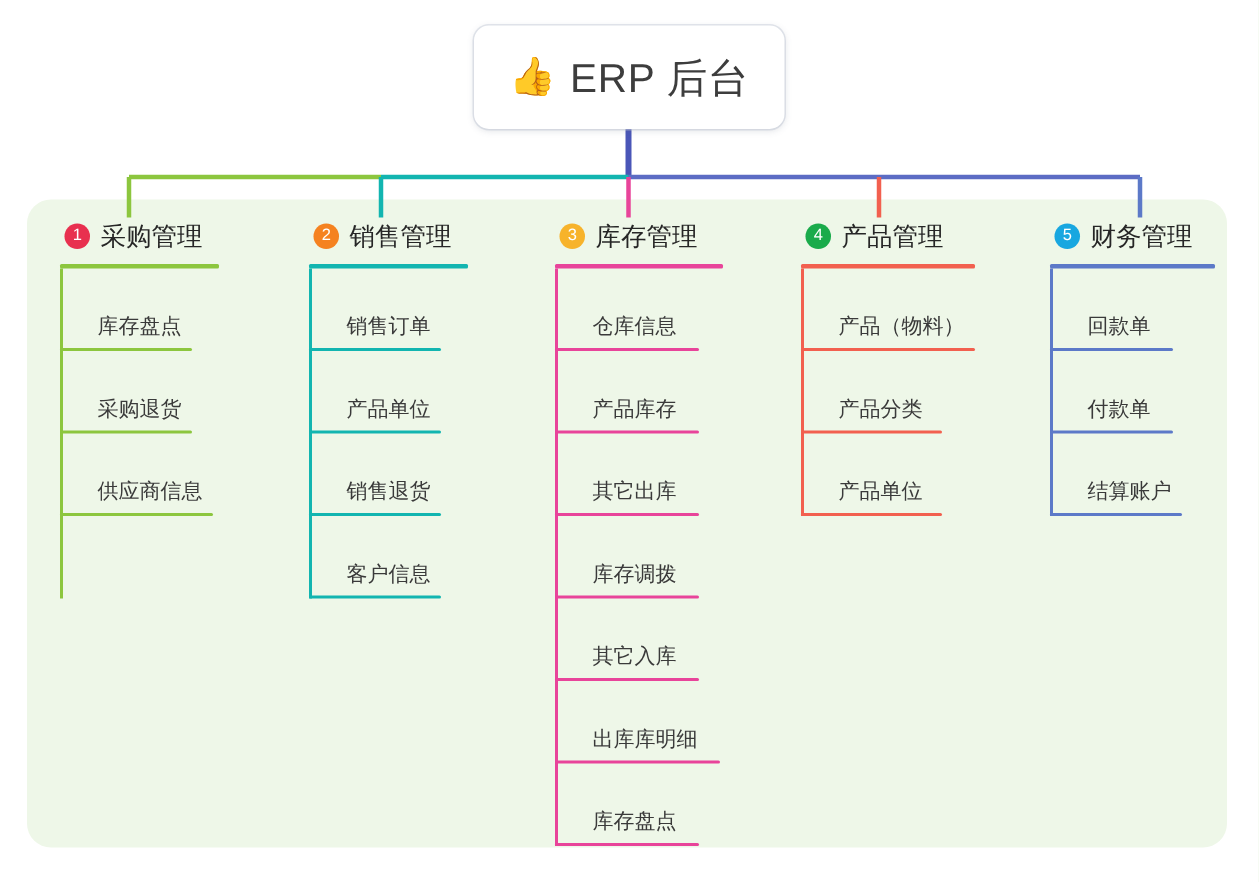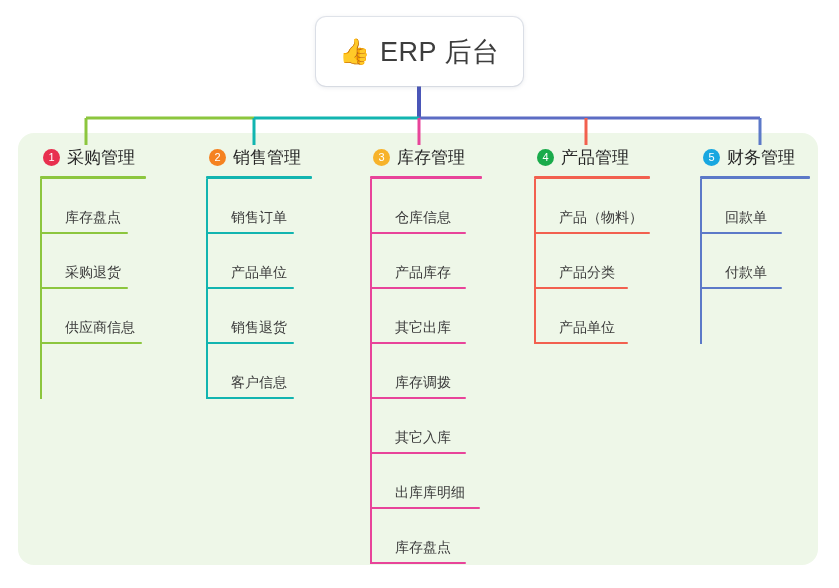--- a/index.html
+++ b/index.html
@@ -203,17 +203,21 @@
         <div class="branch">
           <div class="spine" style="background: rgb(92, 121, 200); height: 165px;"></div>
           <div class="leaf">
             <span class="leaf-text">回款单</span>
             <div class="leaf-rule" style="width: 82px; background: rgb(92, 121, 200);"></div>
           </div>
           <div class="leaf">
             <span class="leaf-text">付款单</span>
             <div class="leaf-rule" style="width: 82px; background: rgb(92, 121, 200);"></div>
           </div>
+          <div class="leaf">
+            <span class="leaf-text">结算账户</span>
+            <div class="leaf-rule" style="width: 88px; background: rgb(92, 121, 200);"></div>
+          </div>
         </div>
       </div>
     </div>
 
 </div>
 
 </body></html>

